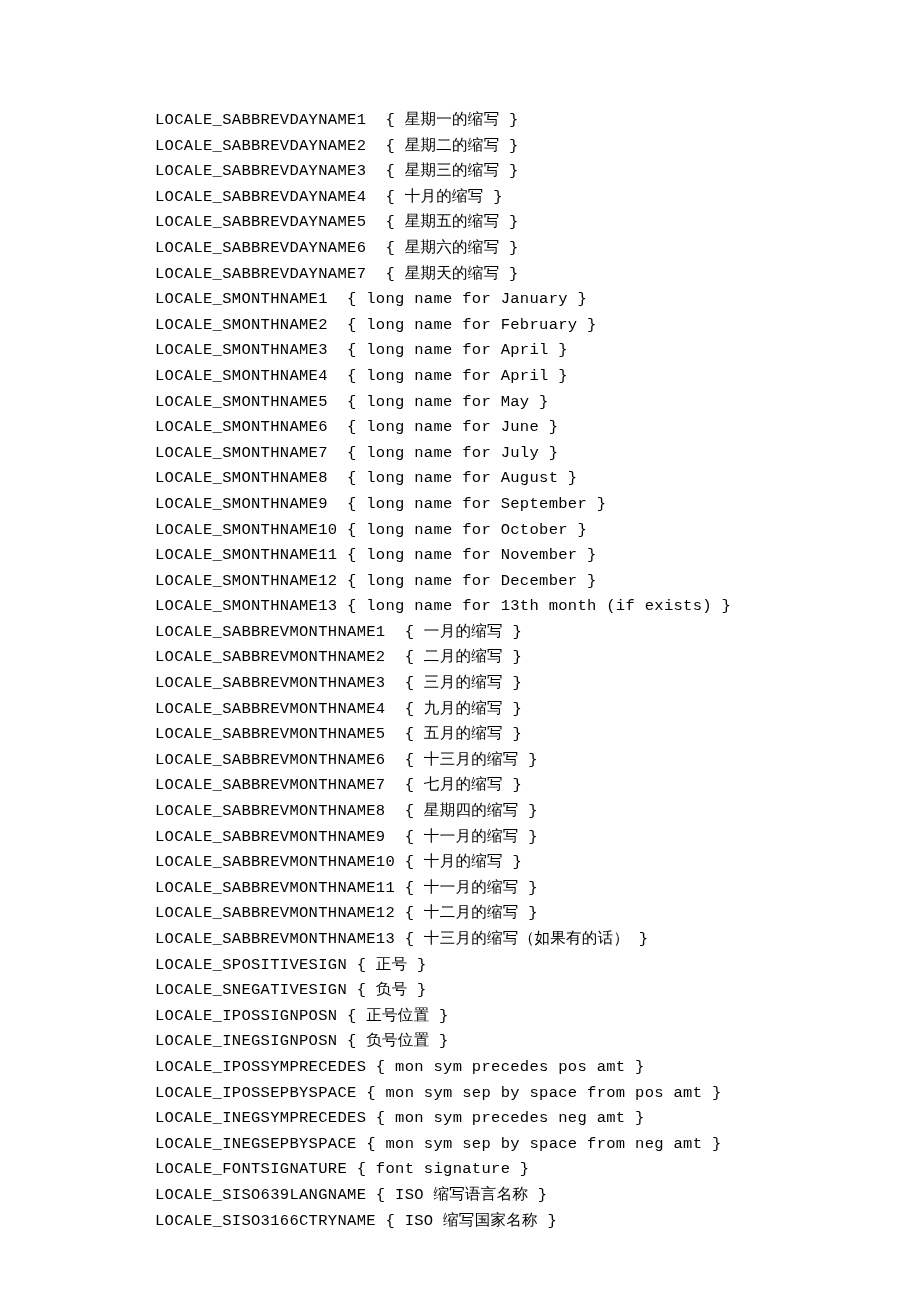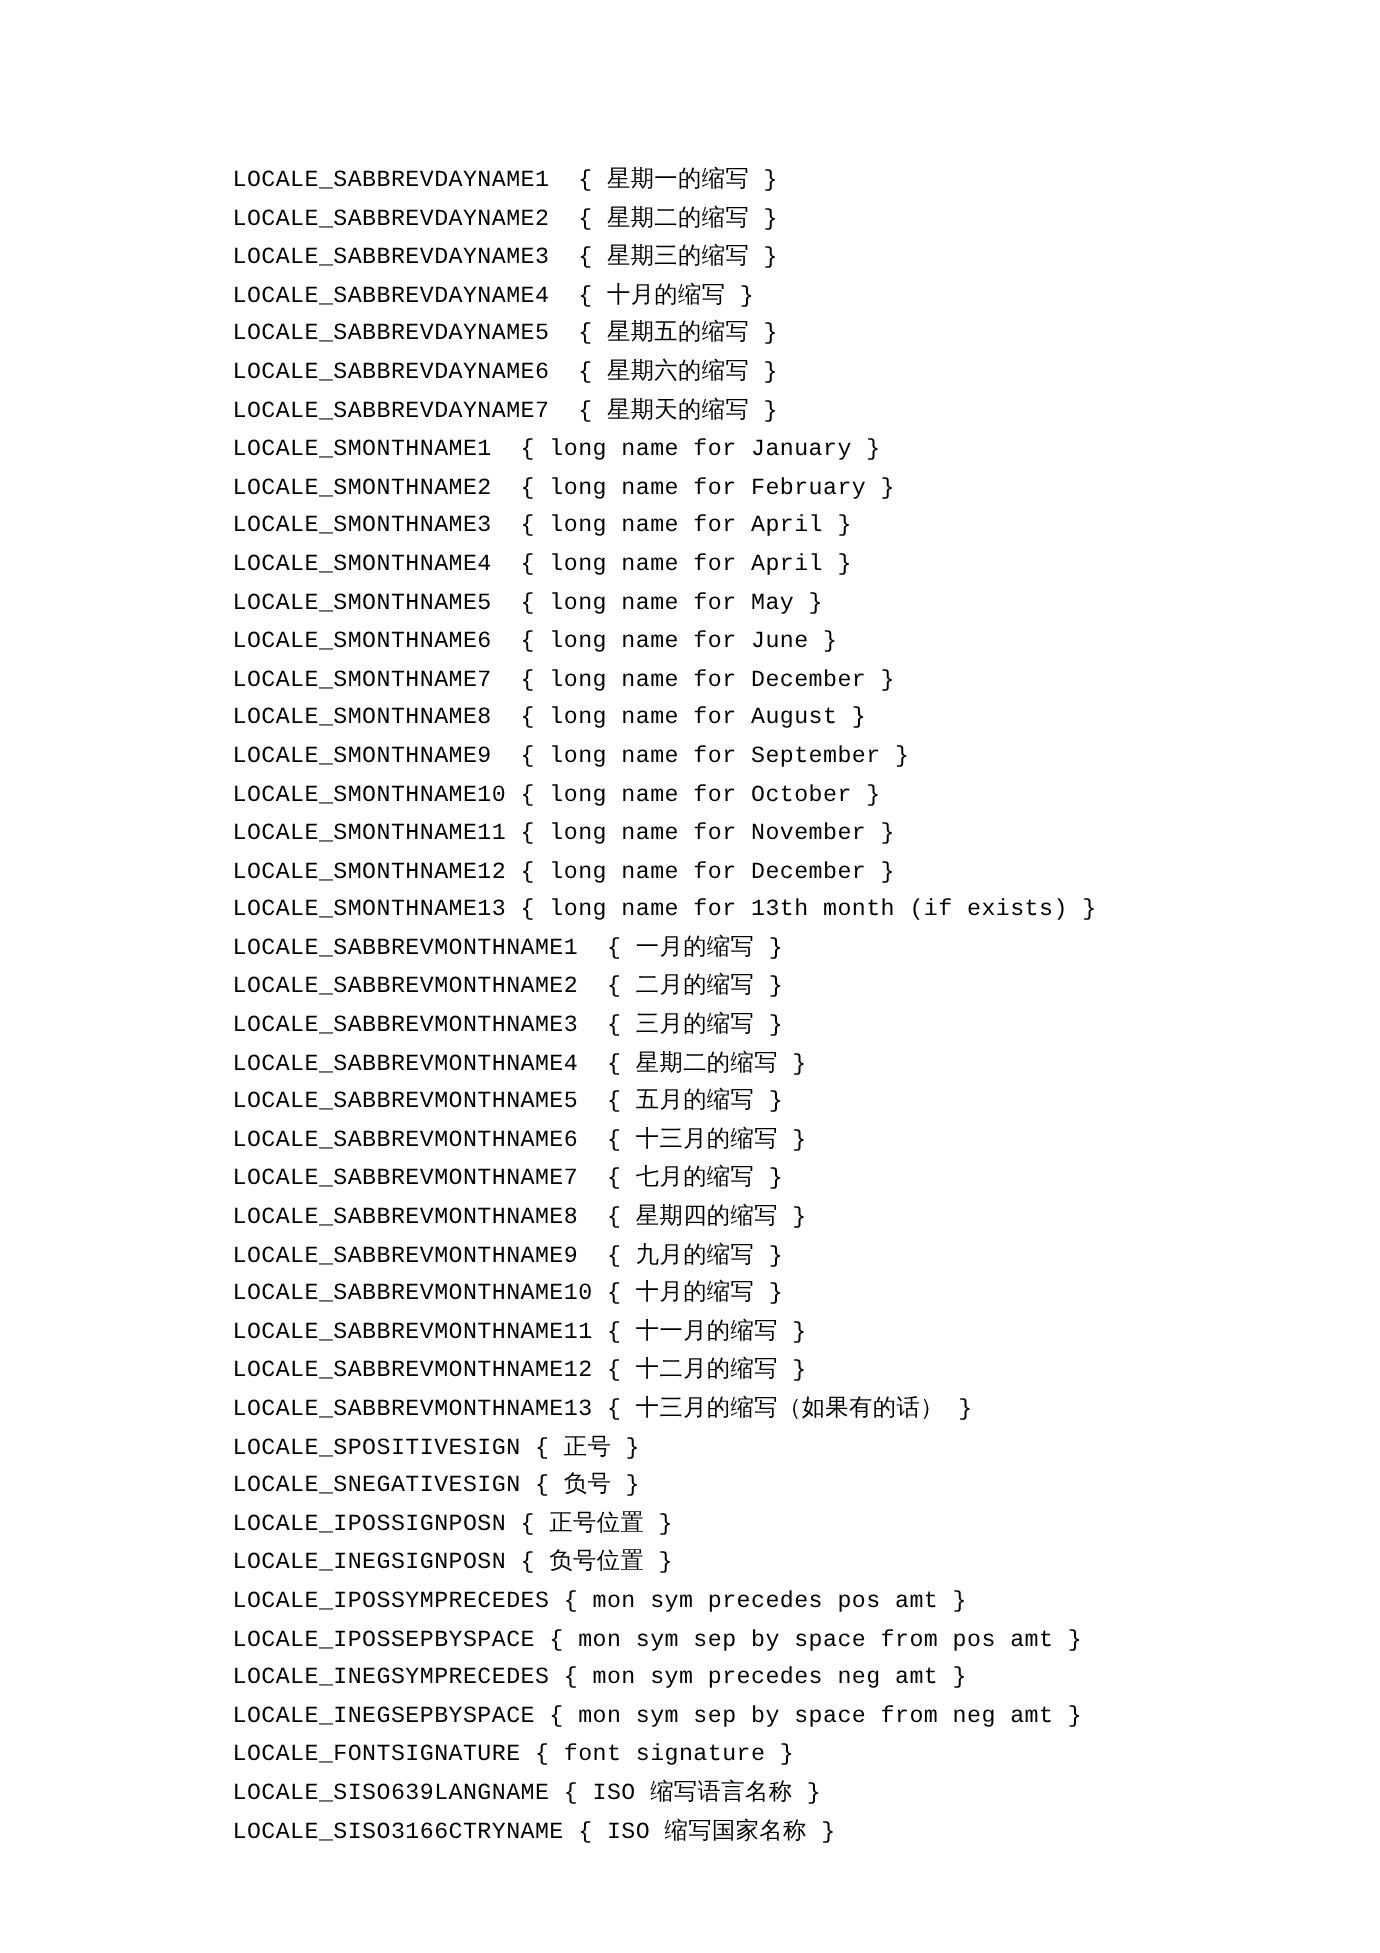--- a/index.html
+++ b/index.html
@@ -34,36 +34,36 @@
   <div class="line">LOCALE_SABBREVDAYNAME4  { 十月的缩写 }</div>
   <div class="line">LOCALE_SABBREVDAYNAME5  { 星期五的缩写 }</div>
   <div class="line">LOCALE_SABBREVDAYNAME6  { 星期六的缩写 }</div>
   <div class="line">LOCALE_SABBREVDAYNAME7  { 星期天的缩写 }</div>
   <div class="line">LOCALE_SMONTHNAME1  { long name for January }</div>
   <div class="line">LOCALE_SMONTHNAME2  { long name for February }</div>
   <div class="line">LOCALE_SMONTHNAME3  { long name for April }</div>
   <div class="line">LOCALE_SMONTHNAME4  { long name for April }</div>
   <div class="line">LOCALE_SMONTHNAME5  { long name for May }</div>
   <div class="line">LOCALE_SMONTHNAME6  { long name for June }</div>
-  <div class="line">LOCALE_SMONTHNAME7  { long name for December }</div>
+  <div class="line">LOCALE_SMONTHNAME7  { long name for July }</div>
   <div class="line">LOCALE_SMONTHNAME8  { long name for August }</div>
   <div class="line">LOCALE_SMONTHNAME9  { long name for September }</div>
   <div class="line">LOCALE_SMONTHNAME10 { long name for October }</div>
   <div class="line">LOCALE_SMONTHNAME11 { long name for November }</div>
   <div class="line">LOCALE_SMONTHNAME12 { long name for December }</div>
   <div class="line">LOCALE_SMONTHNAME13 { long name for 13th month (if exists) }</div>
   <div class="line">LOCALE_SABBREVMONTHNAME1  { 一月的缩写 }</div>
   <div class="line">LOCALE_SABBREVMONTHNAME2  { 二月的缩写 }</div>
   <div class="line">LOCALE_SABBREVMONTHNAME3  { 三月的缩写 }</div>
-  <div class="line">LOCALE_SABBREVMONTHNAME4  { 星期二的缩写 }</div>
+  <div class="line">LOCALE_SABBREVMONTHNAME4  { 九月的缩写 }</div>
   <div class="line">LOCALE_SABBREVMONTHNAME5  { 五月的缩写 }</div>
   <div class="line">LOCALE_SABBREVMONTHNAME6  { 十三月的缩写 }</div>
   <div class="line">LOCALE_SABBREVMONTHNAME7  { 七月的缩写 }</div>
   <div class="line">LOCALE_SABBREVMONTHNAME8  { 星期四的缩写 }</div>
-  <div class="line">LOCALE_SABBREVMONTHNAME9  { 九月的缩写 }</div>
+  <div class="line">LOCALE_SABBREVMONTHNAME9  { 十一月的缩写 }</div>
   <div class="line">LOCALE_SABBREVMONTHNAME10 { 十月的缩写 }</div>
   <div class="line">LOCALE_SABBREVMONTHNAME11 { 十一月的缩写 }</div>
   <div class="line">LOCALE_SABBREVMONTHNAME12 { 十二月的缩写 }</div>
   <div class="line">LOCALE_SABBREVMONTHNAME13 { 十三月的缩写（如果有的话） }</div>
   <div class="line">LOCALE_SPOSITIVESIGN { 正号 }</div>
   <div class="line">LOCALE_SNEGATIVESIGN { 负号 }</div>
   <div class="line">LOCALE_IPOSSIGNPOSN { 正号位置 }</div>
   <div class="line">LOCALE_INEGSIGNPOSN { 负号位置 }</div>
   <div class="line">LOCALE_IPOSSYMPRECEDES { mon sym precedes pos amt }</div>
   <div class="line">LOCALE_IPOSSEPBYSPACE { mon sym sep by space from pos amt }</div>

